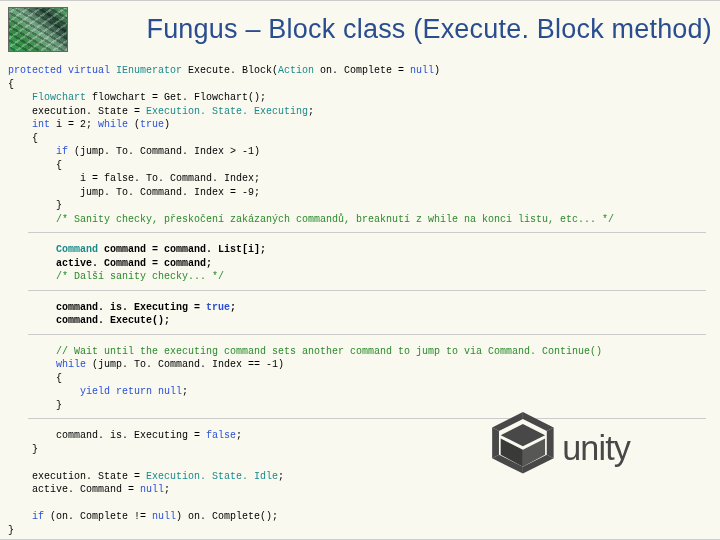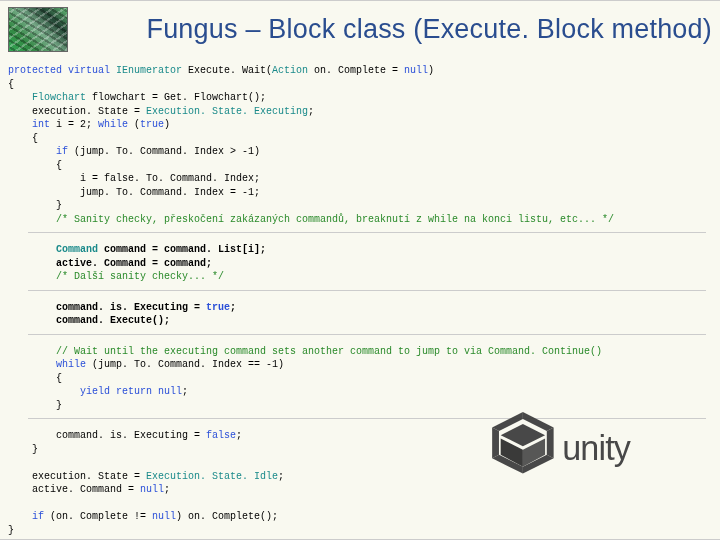--- a/index.html
+++ b/index.html
@@ -74,30 +74,30 @@
   }
 </style>
 </head>
 <body>
 
 <div class="header">
   <div class="logo"></div>
   <div class="title">Fungus – Block class (Execute. Block method)</div>
 </div>
 
-<div class="code"><span class="kw-blue">protected virtual </span><span class="kw-teal">IEnumerator</span><span> Execute. Wait(</span><span class="kw-teal">Action</span><span> on. Complete = </span><span class="kw-blue">null</span><span>)</span>
+<div class="code"><span class="kw-blue">protected virtual </span><span class="kw-teal">IEnumerator</span><span> Execute. Block(</span><span class="kw-teal">Action</span><span> on. Complete = </span><span class="kw-blue">null</span><span>)</span>
 <span>{</span>
 <span class="kw-teal">    Flowchart</span><span> flowchart = Get. Flowchart();</span>
 <span>    execution. State = </span><span class="kw-teal">Execution. State. Executing</span><span>;</span>
 <span class="kw-blue">    int</span><span> i = 2; </span><span class="kw-blue">while</span><span> (</span><span class="kw-blue">true</span><span>)</span>
 <span>    {</span>
 <span class="kw-blue">        if</span><span> (jump. To. Command. Index &gt; -1)</span>
 <span>        {</span>
 <span>            i = false. To. Command. Index;</span>
-<span>            jump. To. Command. Index = -1;</span>
+<span>            jump. To. Command. Index = -9;</span>
 <span>        }</span>
 <span class="cmt">        /* Sanity checky, přeskočení zakázaných commandů, breaknutí z while na konci listu, etc... */</span></div>
 <div class="divider"></div>
 <div class="code"><span class="kw-teal bold">        Command</span><span class="bold"> command = command. List[i];</span>
 <span class="bold">        active. Command = command;</span>
 <span class="cmt">        /* Další sanity checky... */</span></div>
 <div class="divider"></div>
 <div class="code"><span class="bold">        command. is. Executing = </span><span class="kw-blue bold">true</span><span class="bold">;</span>
 <span class="bold">        command. Execute();</span></div>
 <div class="divider"></div>

